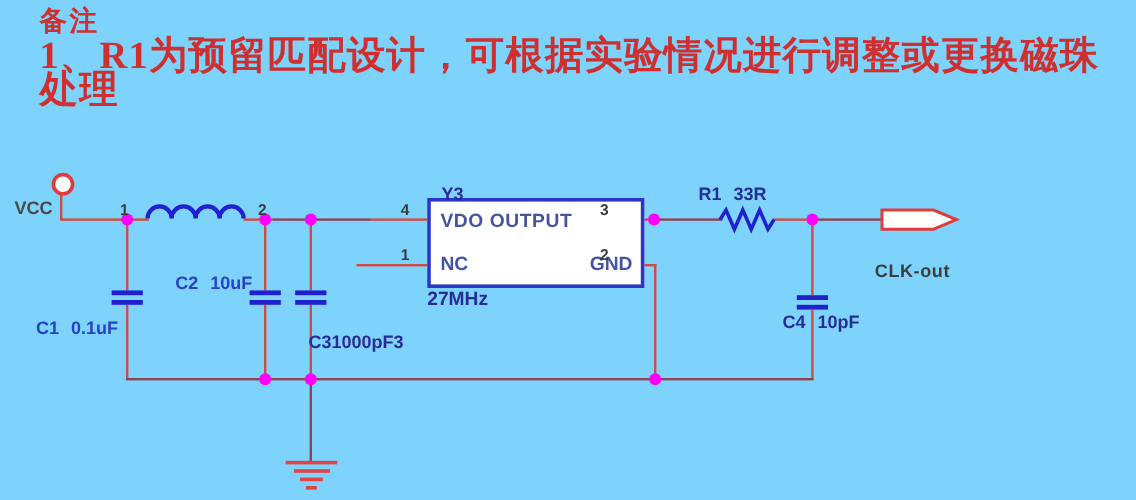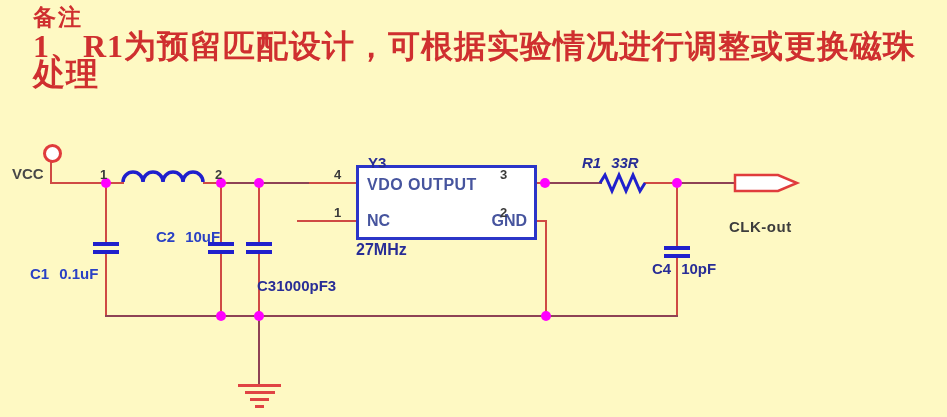--- a/index.html
+++ b/index.html
@@ -1,16 +1,16 @@
 <!DOCTYPE html>
 <html><head>
 <meta charset="utf-8">
 <style>
   html,body{margin:0;padding:0;background:#ffffff;}
-  .screen{position:relative;width:947px;height:417px;background:#fef9c3;overflow:hidden;
+  .screen{position:relative;width:947px;height:417px;background:#7dd3fc;overflow:hidden;
           font-family:"Liberation Sans",sans-serif;}
   
   .notes{position:absolute;left:33px;top:4px;color:#cf2f2f;
          font-family:"Liberation Serif",serif;font-weight:bold;}
   .notes-title{font-size:23px;line-height:28px;letter-spacing:2px;}
   .note-line{font-size:32px;line-height:28px;letter-spacing:1px;}
   
   .sch{position:absolute;left:0;top:0;width:947px;height:417px;}
   .h,.v{position:absolute;}
   .h{height:2px;}
@@ -113,41 +113,41 @@
     <div class="dot" style="left:254px;top:178px;"></div>
     <div class="dot" style="left:540px;top:178px;"></div>
     <div class="dot" style="left:672px;top:178px;"></div>
     <div class="dot" style="left:216px;top:311px;"></div>
     <div class="dot" style="left:254px;top:311px;"></div>
     <div class="dot" style="left:541px;top:311px;"></div>
 
     <span class="lbl gray" style="left:12px;top:165px;">VCC</span>
 
 
-    <span class="lbl blue" style="left:156px;top:228px;">
+    <span class="lbl blue" style="left:146px;top:228px;">
       <span>C2</span>
         <span class="gap10"></span>
       <span>10uF</span>
     </span>
 
     <span class="lbl blue" style="left:30px;top:265px;">
       <span>C1</span>
         <span class="gap10"></span>
       <span>0.1uF</span>
     </span>
 
     <span class="lbl navy" style="left:257px;top:277px;">C31000pF3</span>
 
     <span class="lbl navy" style="left:652px;top:260px;">
       <span>C4</span>
         <span class="gap10"></span>
       <span>10pF</span>
     </span>
 
-    <span class="lbl navy" style="left:582px;top:154px;font-style:italic;">
+    <span class="lbl navy" style="left:582px;top:154px;">
       <span>R1</span>
         <span class="gap10"></span>
       <span>33R</span>
     </span>
 
     <span class="lbl navy" style="left:368px;top:139px;margin-top:15px;">Y3</span>
     <span class="lbl navy" style="left:356px;top:241px;font-size:16px;">27MHz</span>
 
     <span class="lbl dkgray" style="left:729px;top:218px;">CLK-out</span>
 

